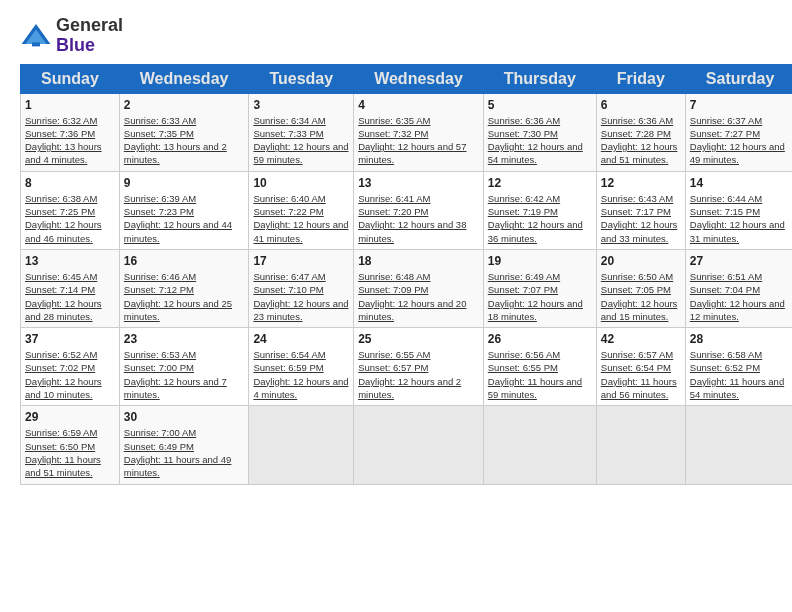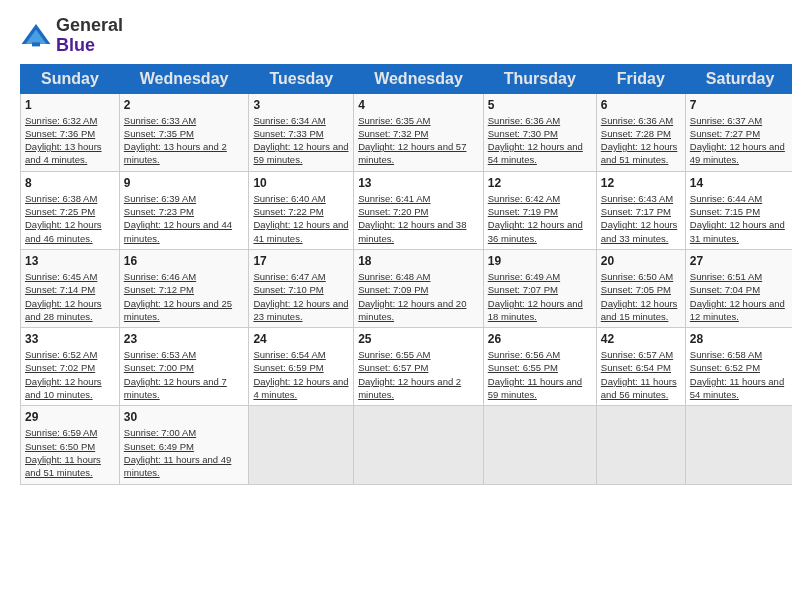--- a/index.html
+++ b/index.html
@@ -296,21 +296,21 @@
           <span class="day-num">27</span>
           <div class="day-info">
             Sunrise: 6:51 AM<br>
             Sunset: 7:04 PM<br>
             Daylight: 12 hours and 12 minutes.
           </div>
           </td>
         </tr>
         <tr>
           <td>
-          <span class="day-num">33</span>
+          <span class="day-num">37</span>
           <div class="day-info">
             Sunrise: 6:52 AM<br>
             Sunset: 7:02 PM<br>
             Daylight: 12 hours and 10 minutes.
           </div>
           </td>
           <td>
           <span class="day-num">23</span>
           <div class="day-info">
             Sunrise: 6:53 AM<br>

